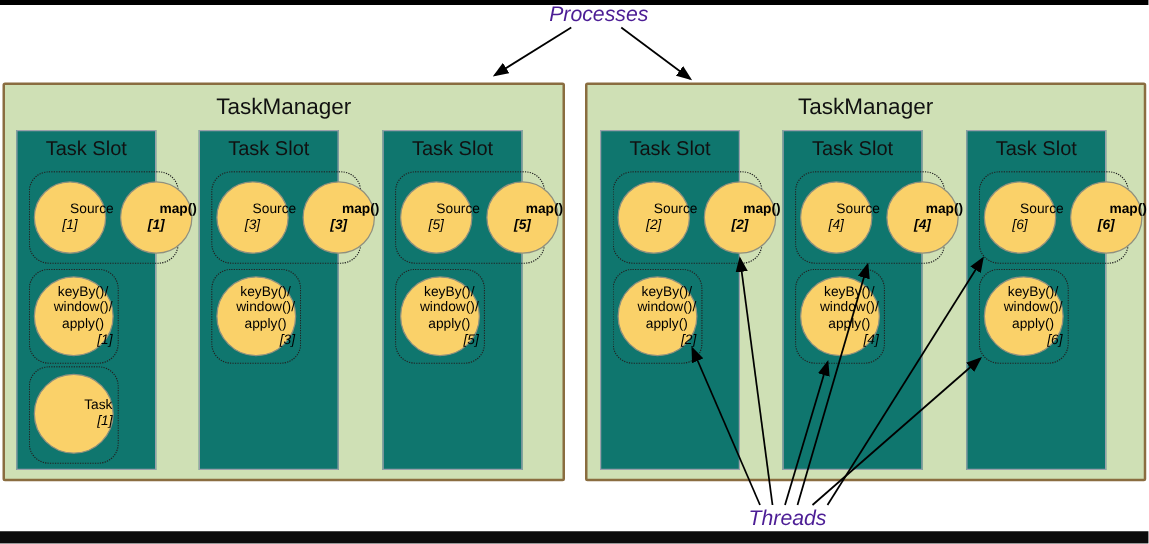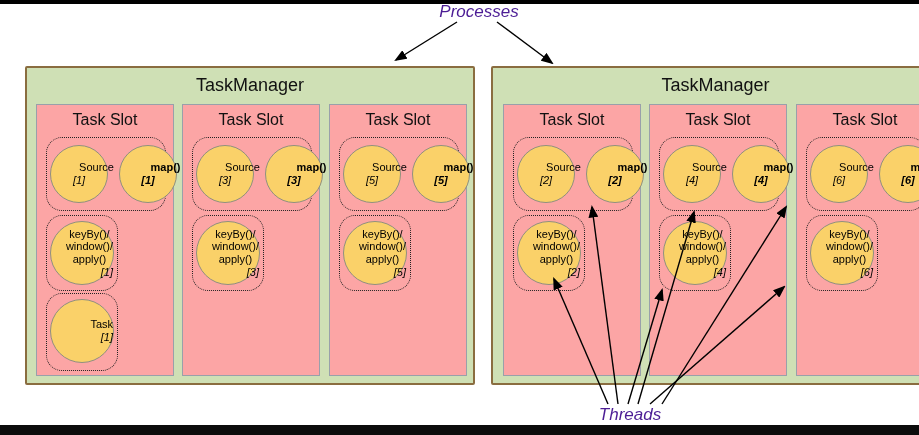--- a/index.html
+++ b/index.html
@@ -5,25 +5,25 @@
   html,body{margin:0;padding:0;background:#fff;}
   .canvas{position:relative;width:919px;height:435px;background:#fff;overflow:hidden;
           font-family:"Liberation Sans","DejaVu Sans",sans-serif;color:#111;}
   .bar{position:absolute;left:0;width:919px;background:#000;}
   .top-bar{top:0;height:4px;}
   .bottom-bar{top:425px;height:10px;background:#0c0c0c;}
   .flow-label{position:absolute;font-style:italic;font-size:17px;color:#4c1d95;text-align:center;}
   .processes{left:414px;top:2px;width:130px;}
   .threads{left:570px;top:405px;width:120px;}
   .tm{position:absolute;top:66px;height:319px;background:#cfe0b5;border:2px solid #8a6d40;
-      border-radius:2px;box-sizing:border-box;margin-left:23px;}
+      border-radius:2px;box-sizing:border-box;}
   .tm-left{left:2px;width:450px;}
   .tm-right{left:468px;width:449px;}
   .tm-title{position:absolute;top:7px;left:0;width:100%;text-align:center;font-size:18px;color:#111;}
-  .slot{position:absolute;top:36px;width:138px;height:272px;background:#fca5a5;
+  .slot{position:absolute;top:36px;width:112px;height:272px;background:#0f766e;
         border:1px solid #99a0aa;box-sizing:border-box;}
   .slot-title{position:absolute;top:6px;left:0;width:100%;text-align:center;font-size:16px;}
   .group{position:absolute;border:1.5px dotted #222;border-radius:16px;box-sizing:border-box;}
   .g-pair{left:9px;top:32px;width:120px;height:74px;}
   .g-key{left:9px;top:110px;width:72px;height:76px;}
   .g-sink{left:9px;top:188px;width:72px;height:78px;}
   .circle{position:absolute;border-radius:50%;background:#fad169;border:1px solid #90907e;
           display:flex;flex-direction:column;align-items:center;justify-content:center;
           text-align:center;font-size:11px;line-height:1.15;color:#000;box-sizing:border-box;}
   .c-pair{width:58px;height:58px;top:7px;}

